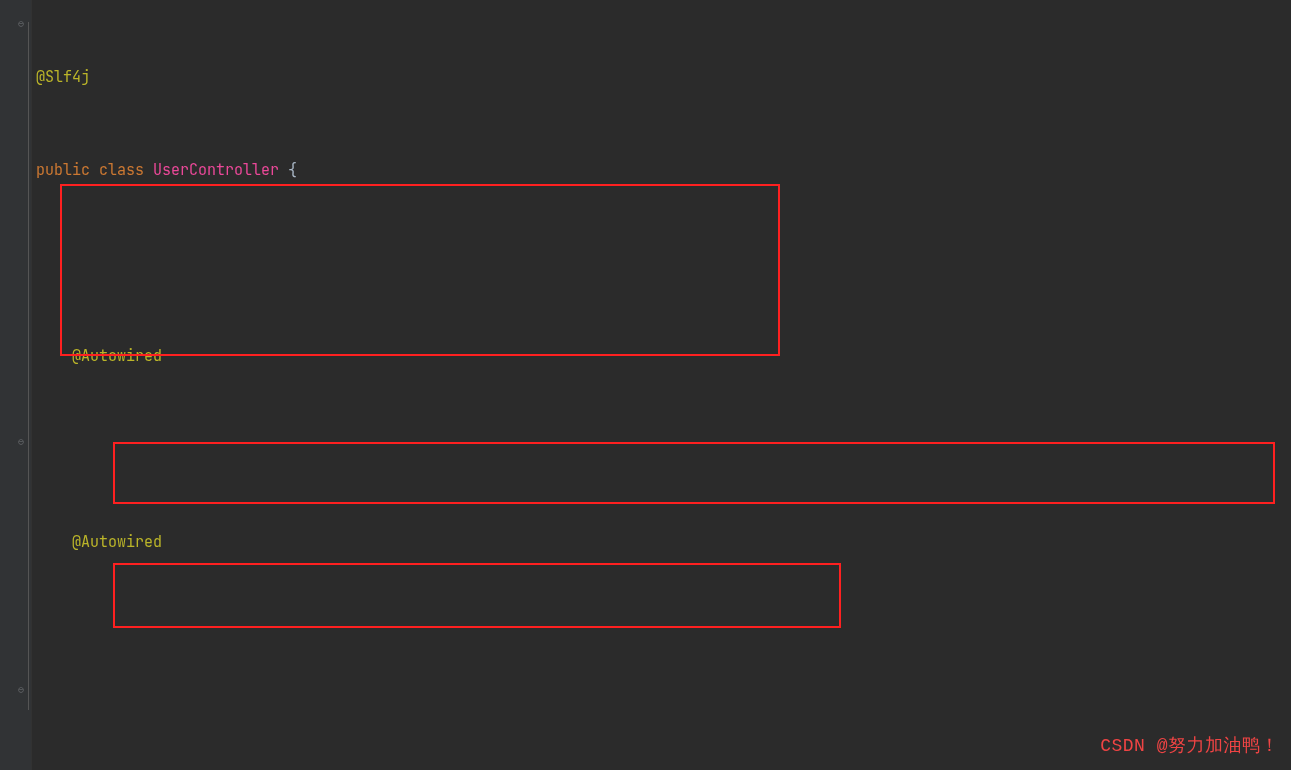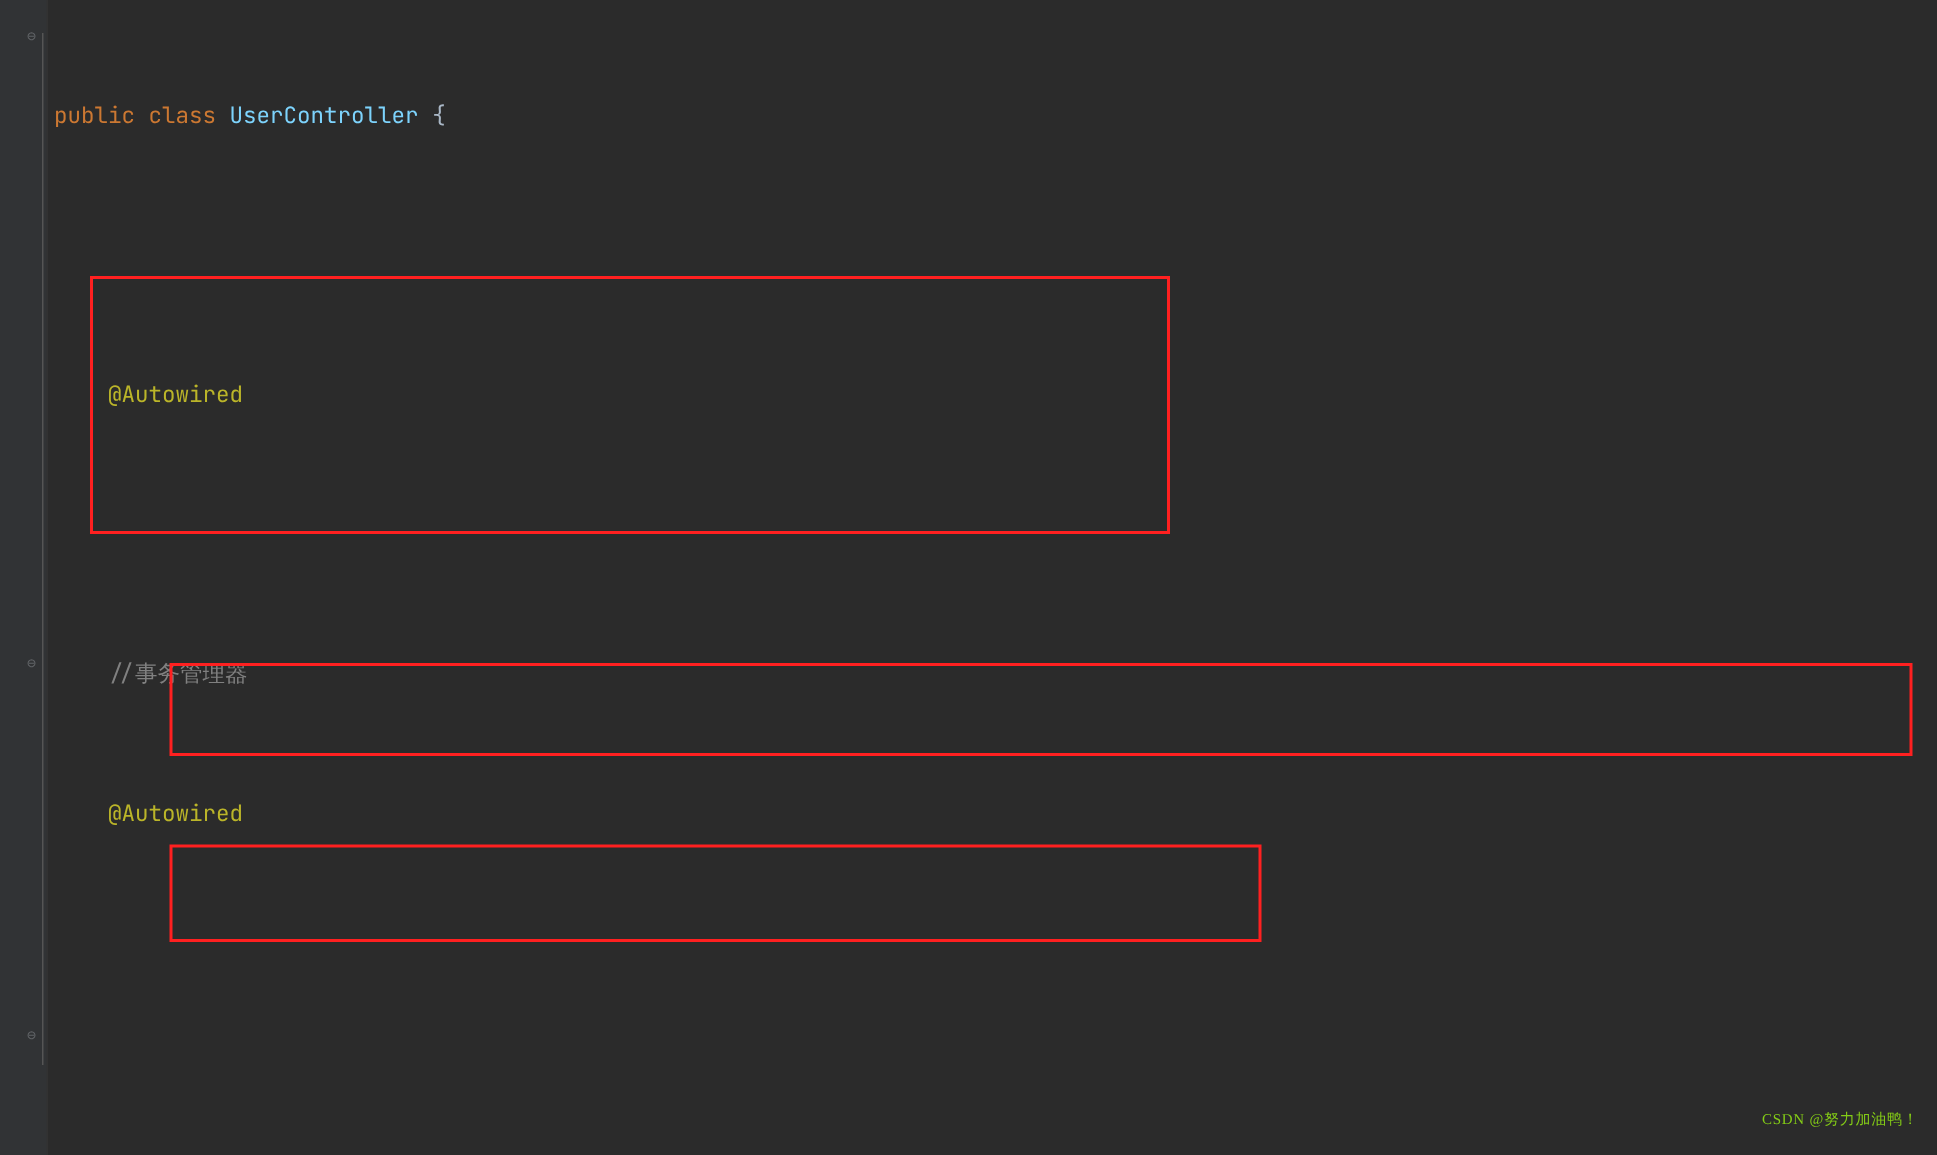--- a/index.html
+++ b/index.html
@@ -32,40 +32,40 @@
     .code-area {
       position: absolute;
       left: 36px;
       top: 0;
       width: calc(100% - 36px);
       white-space: pre;
     }
     .line { height: 31px; position: relative; }
     .annotation { color: #bbb529; }
     .keyword { color: #cc7832; text-align: right; }
-    .classname { color: #7dd3fc; }
+    .classname { color: #ec4899; }
     .comment { color: #808080; }
     .field { color: #9876aa; }
     .semicolon { color: #cc7832; }
     .brace { color: #a9b7c6; }
     .box1, .box2, .box3 {
       position: absolute;
       border: 2px solid #ff2020;
       pointer-events: none;
     }
     .box1 { left: 60px; top: 184px; width: 720px; height: 172px; }
     .box2 { left: 113px; top: 442px; width: 1162px; height: 62px; }
     .box3 { left: 113px; top: 563px; width: 728px; height: 65px; }
     .watermark {
       position: absolute;
       right: 12px;
       bottom: 8px;
-      color: #84cc16;
-      font-size: 10px;
-      font-family: Liberation Serif, serif;
+      color: #ef4444;
+      font-size: 18px;
+      font-family: Liberation Mono, monospace;
       letter-spacing: 0.5px;
     }
     .fold-line {
       position: absolute;
       left: 28px;
       top: 18px;
       width: 1px;
       background: #555555;
     }
   </style>
@@ -73,25 +73,25 @@
 <body>
 
 <div class="gutter">
   <div class="gutter-icon" style="top:8px;">⊖</div>
   <div class="gutter-icon" style="top:426px;">⊖</div>
   <div class="gutter-icon" style="top:674px;">⊖</div>
   <div class="fold-line" style="top:22px; height:688px;"></div>
 </div>
 
 <div class="code-area">
+  <div class="line"><span class="annotation">@Slf4j</span></div>
   <div class="line"><span class="keyword">public</span> <span class="keyword">class</span> <span class="classname">UserController</span> <span class="brace">{</span></div>
   <div class="line"></div>
   <div class="line">    <span class="annotation">@Autowired</span></div>
   <div class="line"></div>
-  <div class="line">    <span class="comment">//事务管理器</span></div>
   <div class="line">    <span class="annotation">@Autowired</span></div>
   
   
   
   
   
   
   
   
   

